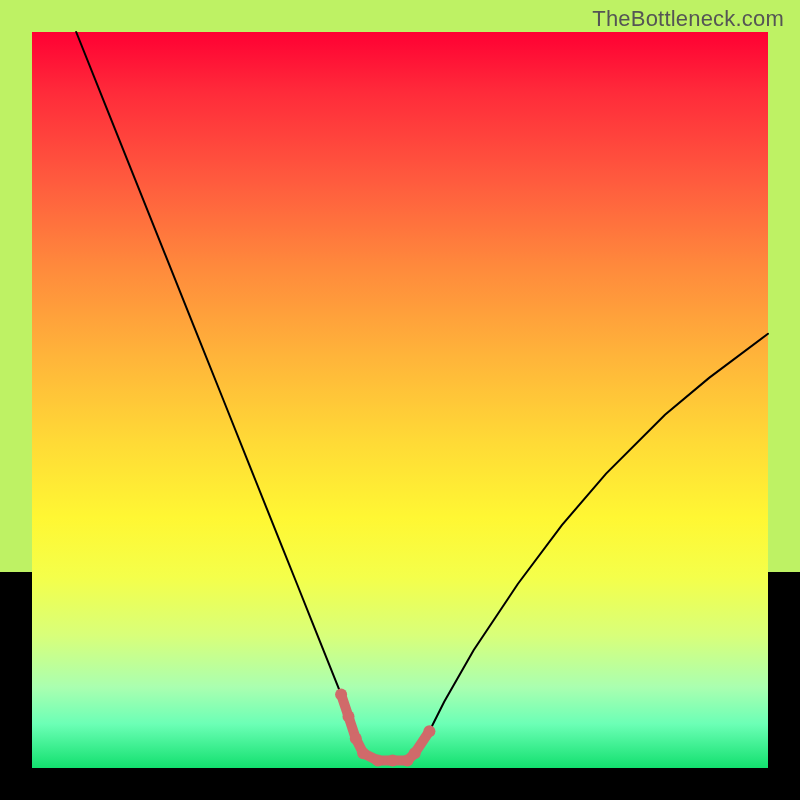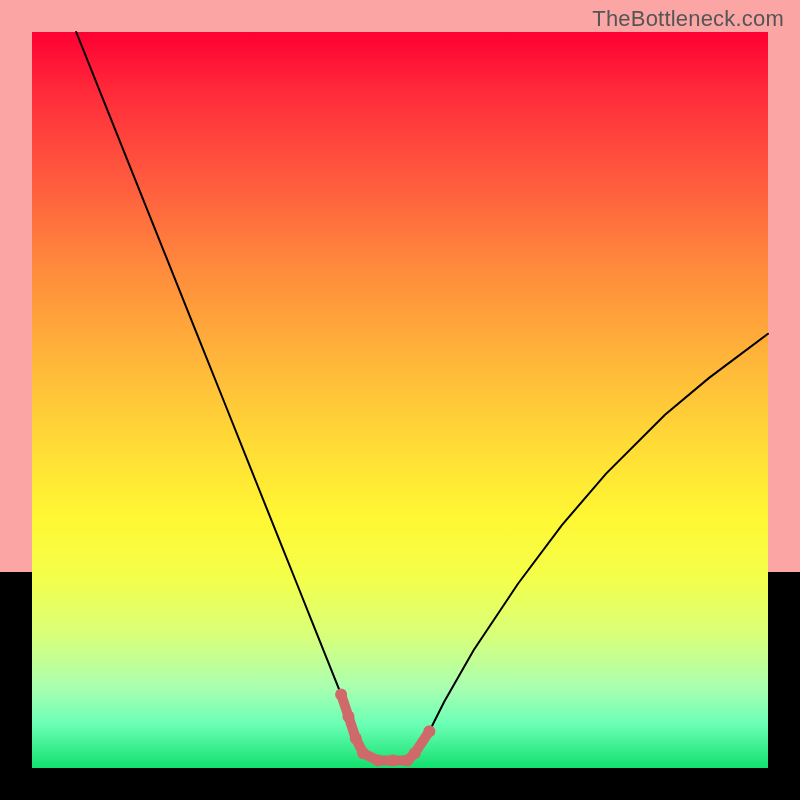--- a/index.html
+++ b/index.html
@@ -8,21 +8,21 @@
     width: 800px;
     height: 800px;
     background: #000;
     overflow: hidden;
     font-family: Arial, Helvetica, sans-serif;
   }
   .frame {
     position: relative;
     width: 800px;
     height: 572px;
-    background: #fca5a5;
+    background: #bef264;
   }
   .watermark {
     position: absolute;
     top: 6px;
     right: 16px;
     color: #555;
     font-size: 22px;
     font-weight: 500;
     letter-spacing: 0.2px;
     z-index: 10;

